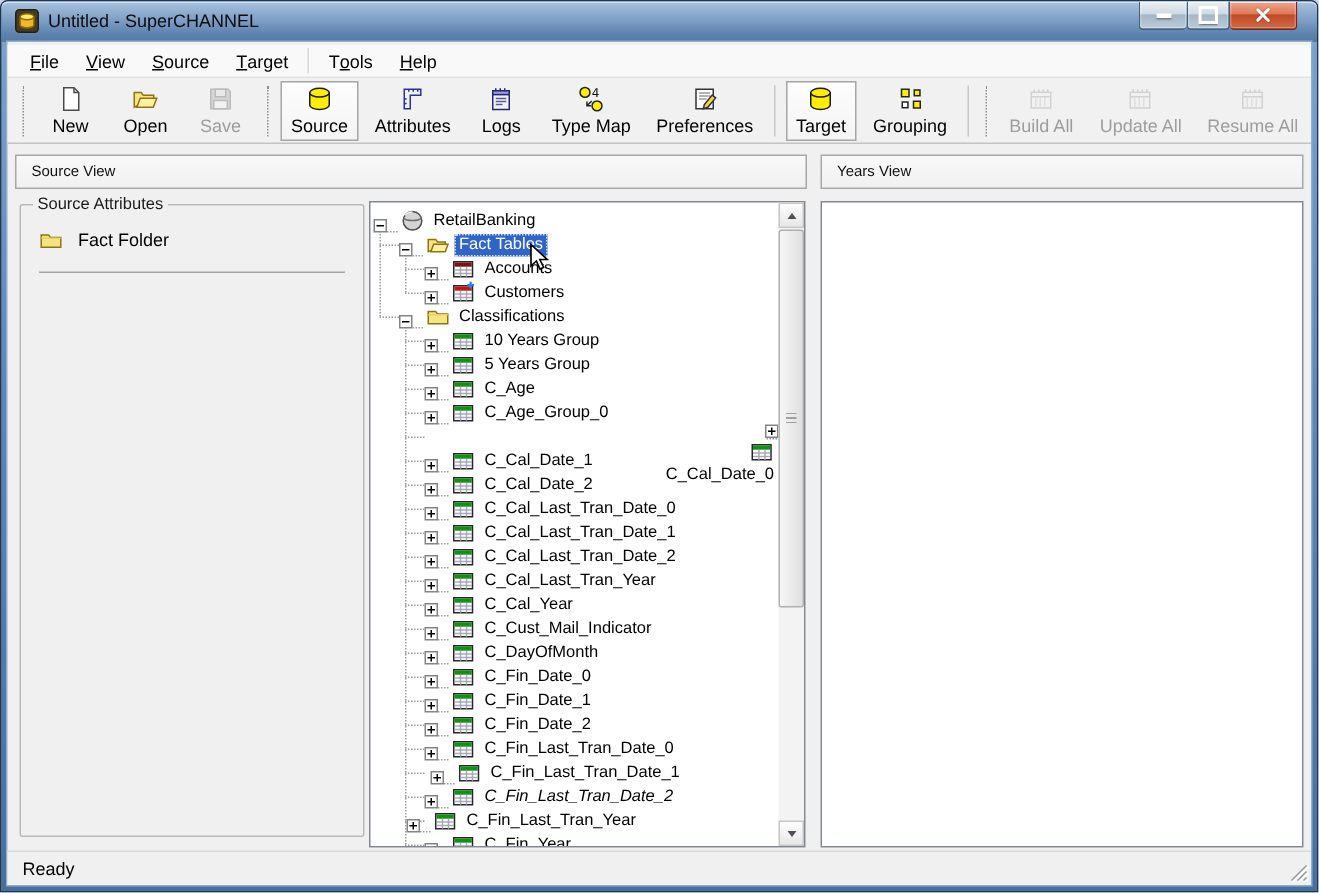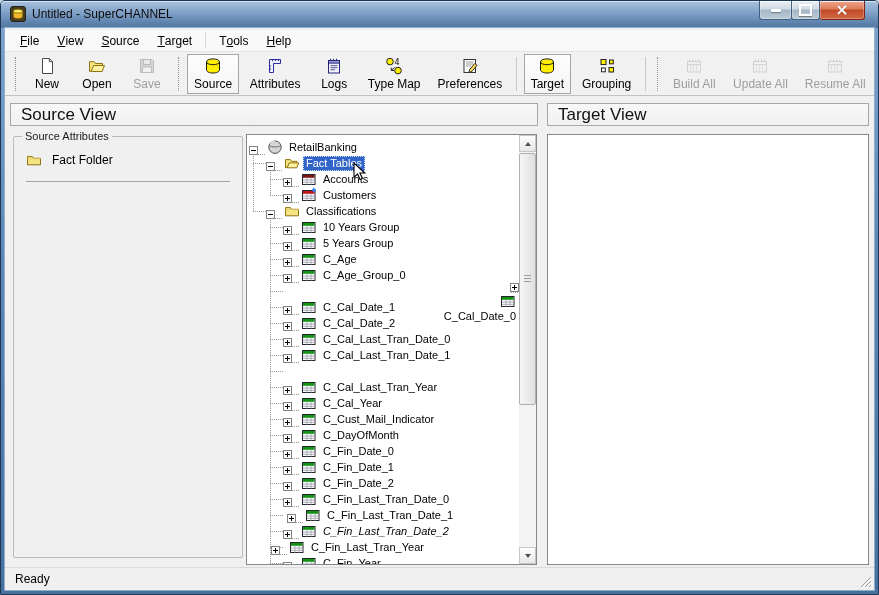--- a/index.html
+++ b/index.html
@@ -43,21 +43,21 @@
   .tbtn{display:flex;flex-direction:column;align-items:center;justify-content:center;gap:1px;
     padding:2px 7px;margin:0 2px;min-width:46px;height:40px;box-sizing:border-box;
     font-size:12px;color:#000;border:1px solid transparent;white-space:nowrap;}
   .tbtn.checked{background:linear-gradient(#fdfdfd,#f4f4f4);border-color:#a6a6a6;}
   .tbtn.disabled{color:#9d9d9d;}
   .tbtn.disabled .ticon{opacity:.55;filter:grayscale(1);}
   .ticon{height:20px;display:flex;align-items:center;}
 
   .main{position:absolute;left:0;top:68px;right:0;bottom:22px;}
   .pane-header{position:absolute;height:23px;box-sizing:border-box;border:1px solid #a7a7a7;
-    background:linear-gradient(#f8f8f8,#f1f1f1);font-size:17px;line-height:21px;padding-left:10px;color:#111;}
+    background:linear-gradient(#f8f8f8,#f1f1f1);font-size:10px;line-height:21px;padding-left:10px;color:#111;}
   .src-header{left:5px;top:7px;width:528px;}
   .tgt-header{left:542px;top:7px;width:322px;}
   fieldset.src-attrs{position:absolute;left:8px;top:34px;width:230px;height:428px;box-sizing:border-box;
     border:1px solid #b9b9b9;border-radius:2px;margin:0;padding:6px 6px;background:transparent;}
   fieldset.src-attrs legend{font-size:11px;color:#1a1a1a;padding:0 3px;margin-left:2px;}
   .attr-item{display:flex;align-items:center;gap:7px;height:20px;font-size:12px;color:#000;padding-left:5px;margin-top:2px;}
   .attr-sep{border:none;border-top:1px solid #a5a5a5;margin:11px 6px 0 6px;}
 
   .treepanel{position:absolute;left:241px;top:38px;width:291px;height:431px;box-sizing:border-box;
     background:#fff;border:1px solid #828790;}
@@ -431,20 +431,30 @@
               <span class="ebox plus"></span>
               <span class="hdots"></span>
               <span class="ticon16"><svg viewBox="0 0 16 16" width="16" height="16">
                   <rect x="1.5" y="3.5" width="12.5" height="10" fill="#fff" stroke="#26262e"></rect>
                   <rect x="2" y="4" width="11.5" height="2.8" fill="#129112"></rect>
                   <path d="M2 9h11.5M2 11.3h11.5M6 6.8v6.7M10 6.8v6.7" stroke="#a9aab8" fill="none"></path>
                 </svg></span>
               <span class="tlabel">C_Cal_Last_Tran_Date_1</span>
             </div>
             <div class="hstub" style="left: 23px; width: 13px; top: 236px;"></div>
+            <div class="trow" style="top: 228px; padding-left: 36px;">
+              <span class="ebox plus"></span>
+              <span class="hdots"></span>
+              <span class="ticon16"><svg viewBox="0 0 16 16" width="16" height="16">
+                  <rect x="1.5" y="3.5" width="12.5" height="10" fill="#fff" stroke="#26262e"></rect>
+                  <rect x="2" y="4" width="11.5" height="2.8" fill="#129112"></rect>
+                  <path d="M2 9h11.5M2 11.3h11.5M6 6.8v6.7M10 6.8v6.7" stroke="#a9aab8" fill="none"></path>
+                </svg></span>
+              <span class="tlabel">C_Cal_Last_Tran_Date_2</span>
+            </div>
             <div class="hstub" style="left: 23px; width: 13px; top: 252px;"></div>
             <div class="trow" style="top: 244px; padding-left: 36px;">
               <span class="ebox plus"></span>
               <span class="hdots"></span>
               <span class="ticon16"><svg viewBox="0 0 16 16" width="16" height="16">
                   <rect x="1.5" y="3.5" width="12.5" height="10" fill="#fff" stroke="#26262e"></rect>
                   <rect x="2" y="4" width="11.5" height="2.8" fill="#129112"></rect>
                   <path d="M2 9h11.5M2 11.3h11.5M6 6.8v6.7M10 6.8v6.7" stroke="#a9aab8" fill="none"></path>
                 </svg></span>
               <span class="tlabel">C_Cal_Last_Tran_Year</span>
@@ -580,21 +590,21 @@
             </div>
           <div class="sb-thumb">
               <span class="sb-grip"></span>
             </div>
           <div class="sb-btn sb-down">
               <span class="tri-down"></span>
             </div>
         </div>
       </div>
 
-      <div class="pane-header tgt-header">Target View</div>
+      <div class="pane-header tgt-header">Years View</div>
       <div class="targetpanel"></div>
     </div>
 
     <div class="statusbar">
       <span>Ready</span>
       <span class="resize-grip">
         <svg width="13" height="13">
             <path d="M12 2L2 12M12 6L6 12M12 10L10 12" stroke="#9a9a9a" fill="none"></path>
             <path d="M13 3L3 13M13 7L7 13M13 11L11 13" stroke="#ffffff" fill="none"></path>
           </svg>

